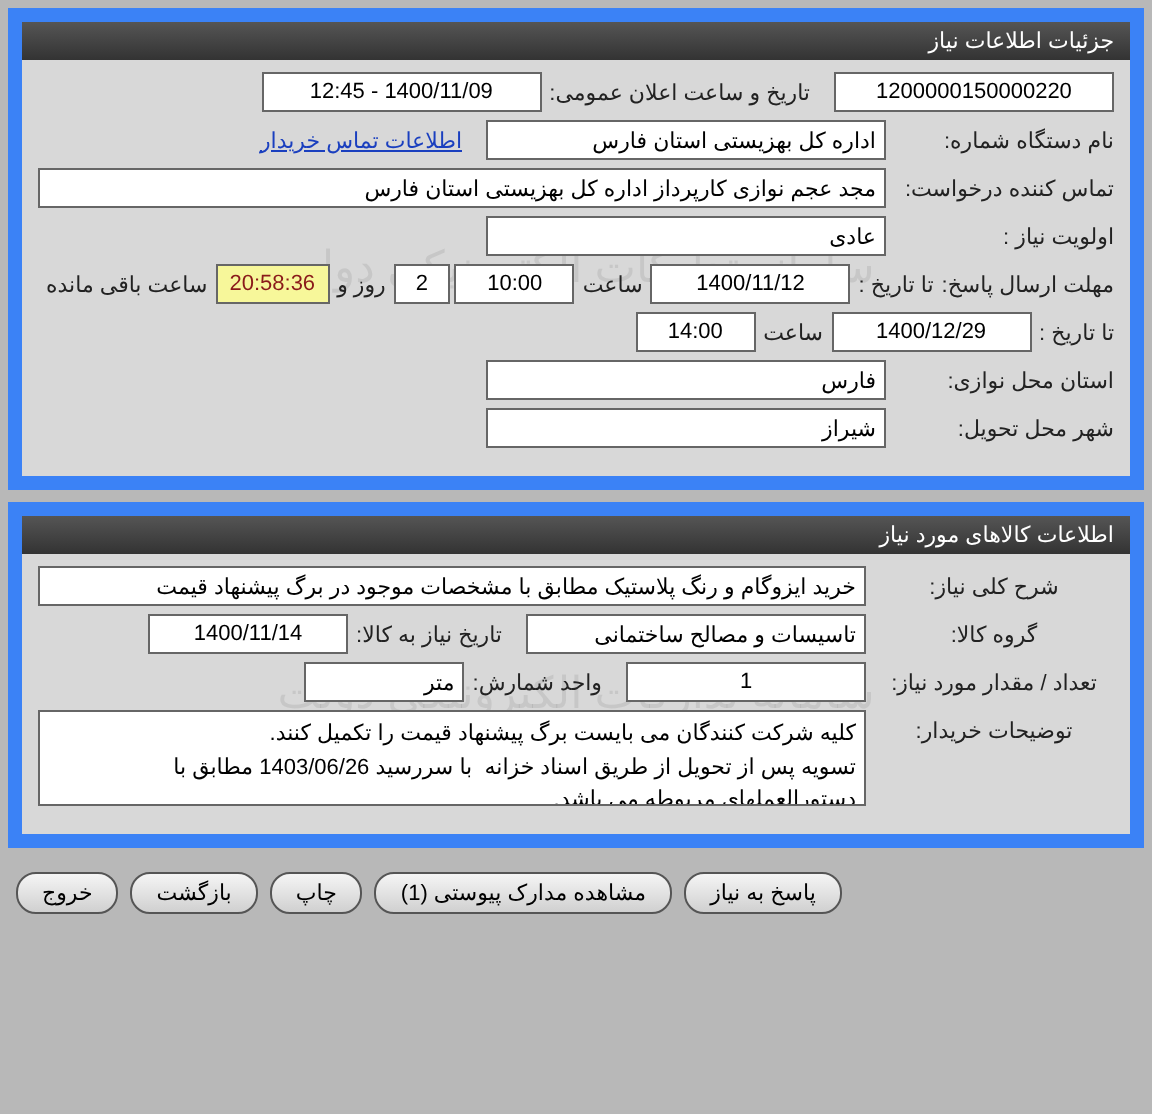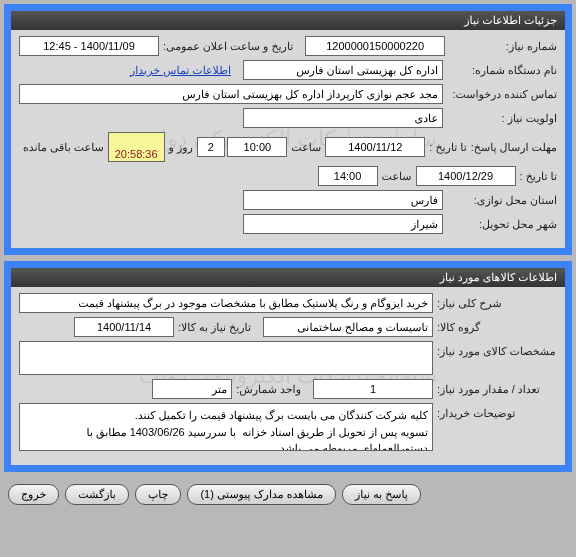--- a/index.html
+++ b/index.html
@@ -45,21 +45,21 @@
     margin-bottom: 4px;
     position: relative;
     z-index: 1;
   }
   .label {
     color: #222;
     margin-left: 4px;
     white-space: nowrap;
   }
   .lbl-w1 { width: 110px; text-align: right; }
-  .lbl-w2 { width: 120px; text-align: left; }
+  .lbl-w2 { width: 120px; text-align: center; }
   .field {
     border: 1px solid #666;
     background: #fff;
     padding: 2px 4px;
     height: 20px;
     line-height: 14px;
     font-family: Tahoma, Arial, sans-serif;
     font-size: 11px;
     text-align: center;
   }
@@ -68,21 +68,21 @@
   .w80 { width: 80px; }
   .w100 { width: 100px; }
   .w120 { width: 120px; }
   .w140 { width: 140px; }
   .w200 { width: 200px; }
   .wfull { flex: 1; }
   .gap { width: 12px; display: inline-block; }
   .countdown {
     border: 1px solid #666;
     background: #f7f79a;
-    padding: 14px 6px;
+    padding: 2px 6px;
     height: 20px;
     line-height: 14px;
     color: #8a1a1a;
     font-size: 11px;
   }
   .link {
     color: #1a3fbf;
     text-decoration: underline;
     cursor: pointer;
   }
@@ -114,21 +114,20 @@
 </style>
 </head>
 <body>
 
 <div class="panel">
   <div class="panel-header">جزئیات اطلاعات نیاز</div>
   <div class="panel-body">
     <div class="watermark">سامانه تدارکات الکترونیکی دولت</div>
 
     <div class="row">
-      <span class="label lbl-w1">شماره نیاز:</span>
       <input class="field w140" readonly="" value="1200000150000220" style="">
       <span class="gap"></span>
       <span class="label">تاریخ و ساعت اعلان عمومی:</span>
       <input class="field w140" readonly="" value="1400/11/09 - 12:45" style="">
     </div>
 
     <div class="row">
       <span class="label lbl-w1">نام دستگاه شماره:</span>
       <input class="field right w200" readonly="" value="اداره کل بهزیستی استان فارس" style="">
       <span class="gap"></span>
@@ -188,24 +187,20 @@
     </div>
 
     <div class="row">
       <span class="label lbl-w2">گروه کالا:</span>
       <input class="field right" style="width: 170px;" readonly="" value="تاسیسات و مصالح ساختمانی">
       <span class="gap"></span>
       <span class="label">تاریخ نیاز به کالا:</span>
       <input class="field w100" readonly="" value="1400/11/14" style="">
     </div>
 
-    <div class="row" style="align-items:flex-start">
-      <span class="label lbl-w2" style="padding-top:4px">مشخصات کالای مورد نیاز:</span>
-      <textarea class="textarea wfull" style="height: 34px;" readonly=""></textarea>
-    </div>
 
     <div class="row">
       <span class="label lbl-w2">تعداد / مقدار مورد نیاز:</span>
       <input class="field w120" readonly="" value="1" style="">
       <span class="gap"></span>
       <span class="label">واحد شمارش:</span>
       <input class="field right w80" readonly="" value="متر" style="">
     </div>
 
     <div class="row" style="align-items:flex-start">

